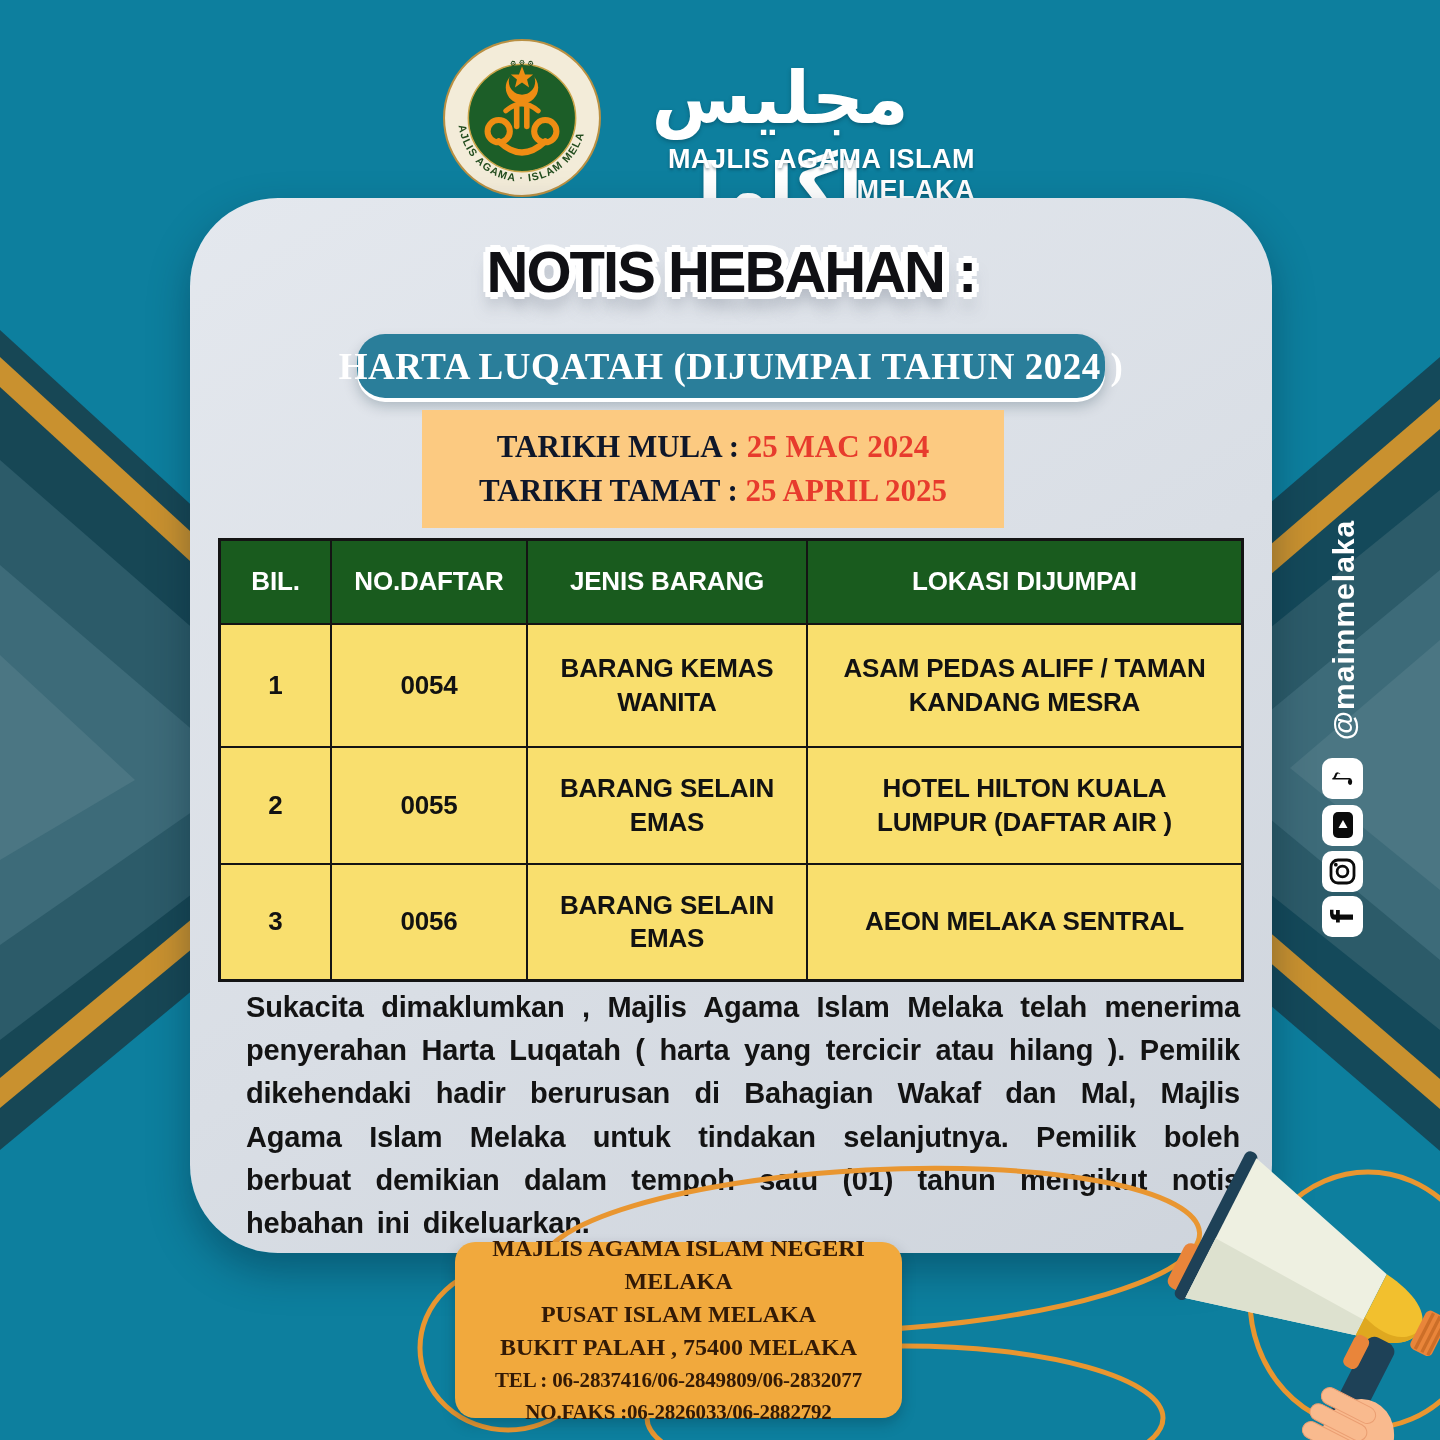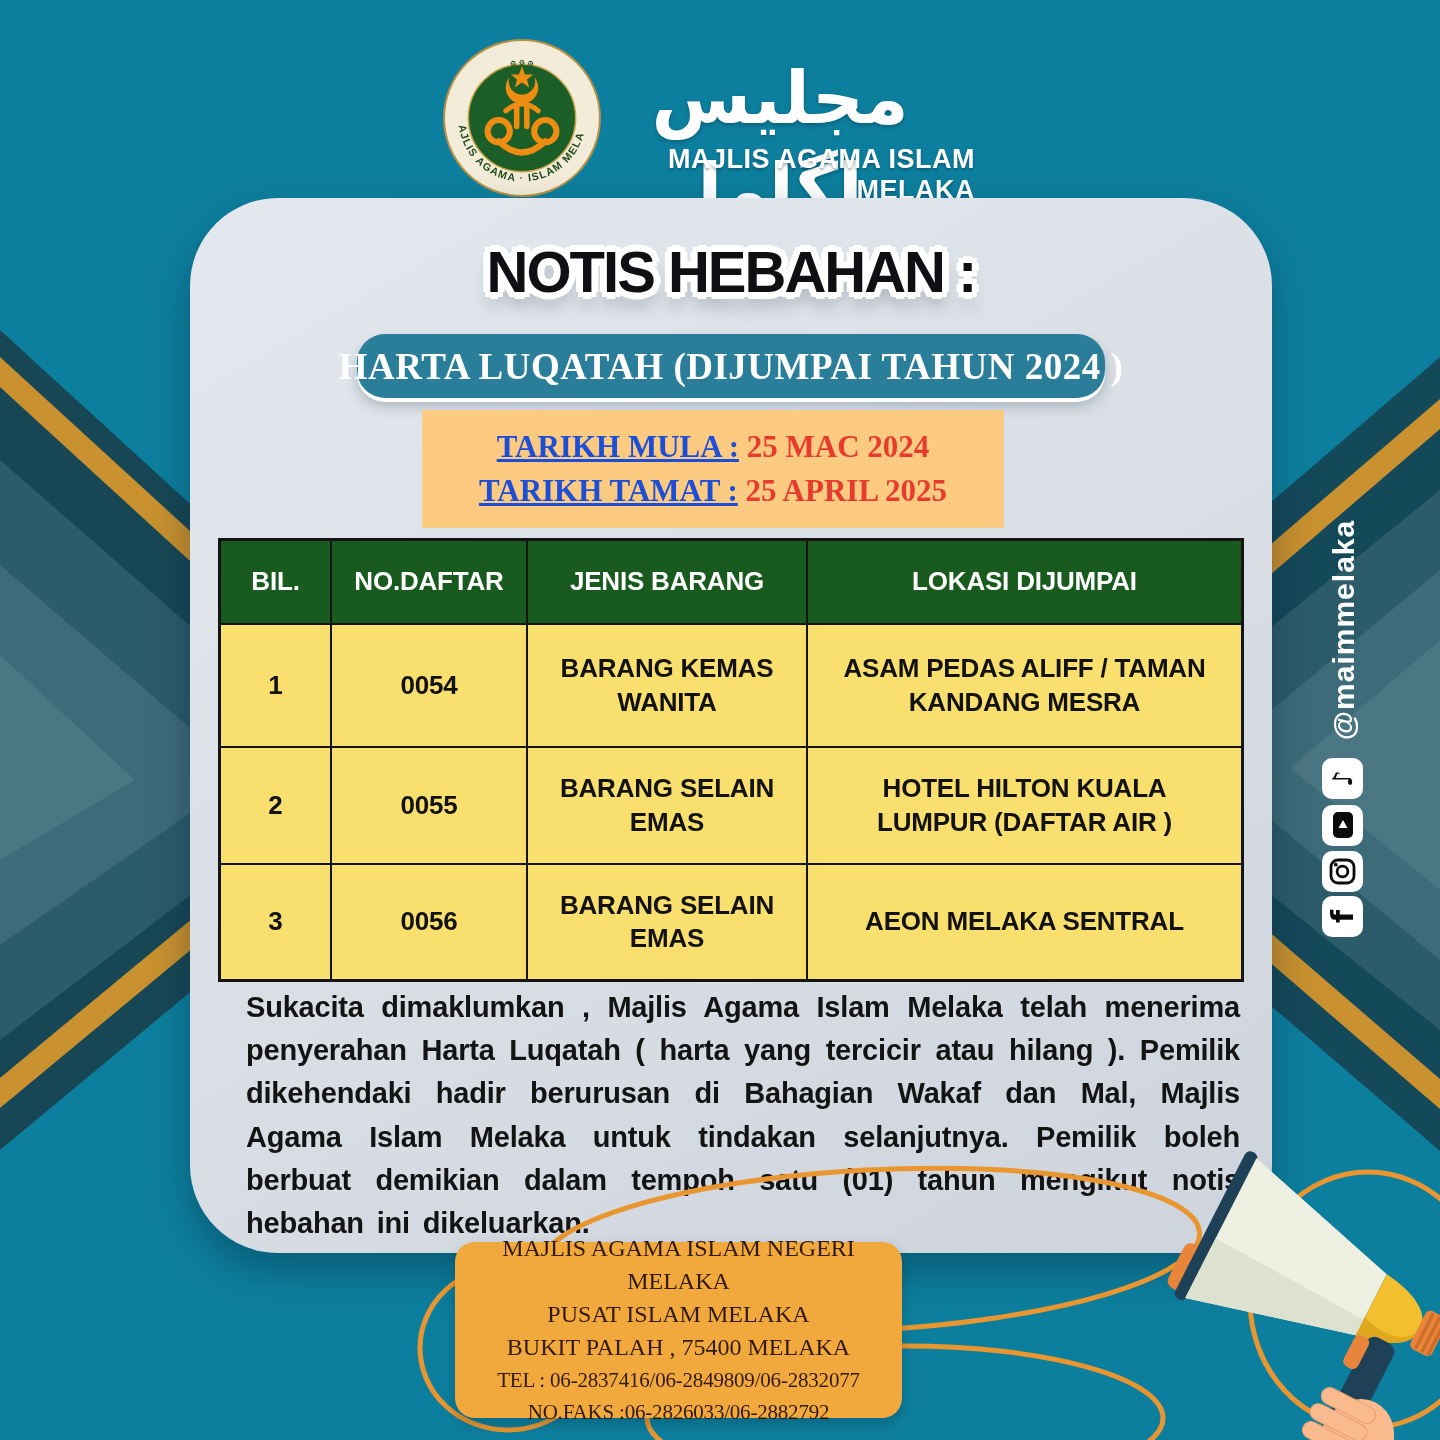--- a/index.html
+++ b/index.html
@@ -37,21 +37,21 @@
     width:748px;height:64px;border-radius:28px;background:#2a7e9a;
     box-shadow:0 4px 0 #fff,0 8px 14px rgba(0,40,55,.25);
     display:flex;align-items:center;justify-content:center;
     font-family:"Liberation Serif",serif;font-weight:bold;font-size:37px;
     color:#fff;letter-spacing:.5px;white-space:nowrap;}
 
   .dates{position:absolute;left:232px;top:212px;width:582px;height:118px;
     background:#fcca81;display:flex;flex-direction:column;justify-content:center;
     gap:8px;text-align:center;font-family:"Liberation Serif",serif;
     font-weight:bold;font-size:31px;}
-  .dates .lbl{color:#1d4ed8;text-decoration:underline;}
+  .dates .lbl{color:#0f172a;}
   .dates .val{color:#e73b2d;}
 
   .tbl{position:absolute;left:28px;top:340px;width:1026px;
     display:grid;grid-template-columns:111px 196px 280px 435px;
     grid-template-rows:84px 123px 117px 116px;
     border:2px solid #141414;}
   .tbl .cell{border:1.5px solid #141414;display:flex;align-items:center;
     justify-content:center;text-align:center;font-weight:bold;
     font-size:26px;line-height:1.28;padding:2px 18px;letter-spacing:-.2px;}
   .tbl .hdr{background:#195b1e;color:#ffffff;font-size:26px;}
@@ -59,21 +59,21 @@
 
   .para{position:absolute;left:56px;top:788px;width:994px;
     font-weight:bold;font-size:29px;line-height:1.49;color:#131313;
     text-align:justify;word-spacing:5px;letter-spacing:-.2px;}
 
   
   .scribbles{position:absolute;inset:0;pointer-events:none;}
   .contact{position:absolute;left:455px;top:1242px;width:447px;height:176px;
     background:#f1a93d;border-radius:20px;box-shadow:0 6px 14px rgba(0,30,45,.25);
     display:flex;flex-direction:column;justify-content:center;text-align:center;
-    font-family:"Liberation Serif",serif;font-weight:normal;color:#331a06;
+    font-family:"Liberation Serif",serif;font-weight:bold;color:#331a06;
     padding:6px 8px;}
   .contact .c-line{font-size:24px;line-height:33px;}
   .contact .c-small{font-size:21px;line-height:32px;letter-spacing:-.2px;}
 
   
   .handle-v{position:absolute;left:1344px;top:630px;
     transform:translate(-50%,-50%) rotate(-90deg);white-space:nowrap;
     color:#fff;font-size:30px;font-weight:bold;letter-spacing:1px;}
   .sicon{position:absolute;left:1322px;width:41px;height:41px;background:#fff;
     border-radius:10px;transform:rotate(-90deg);

